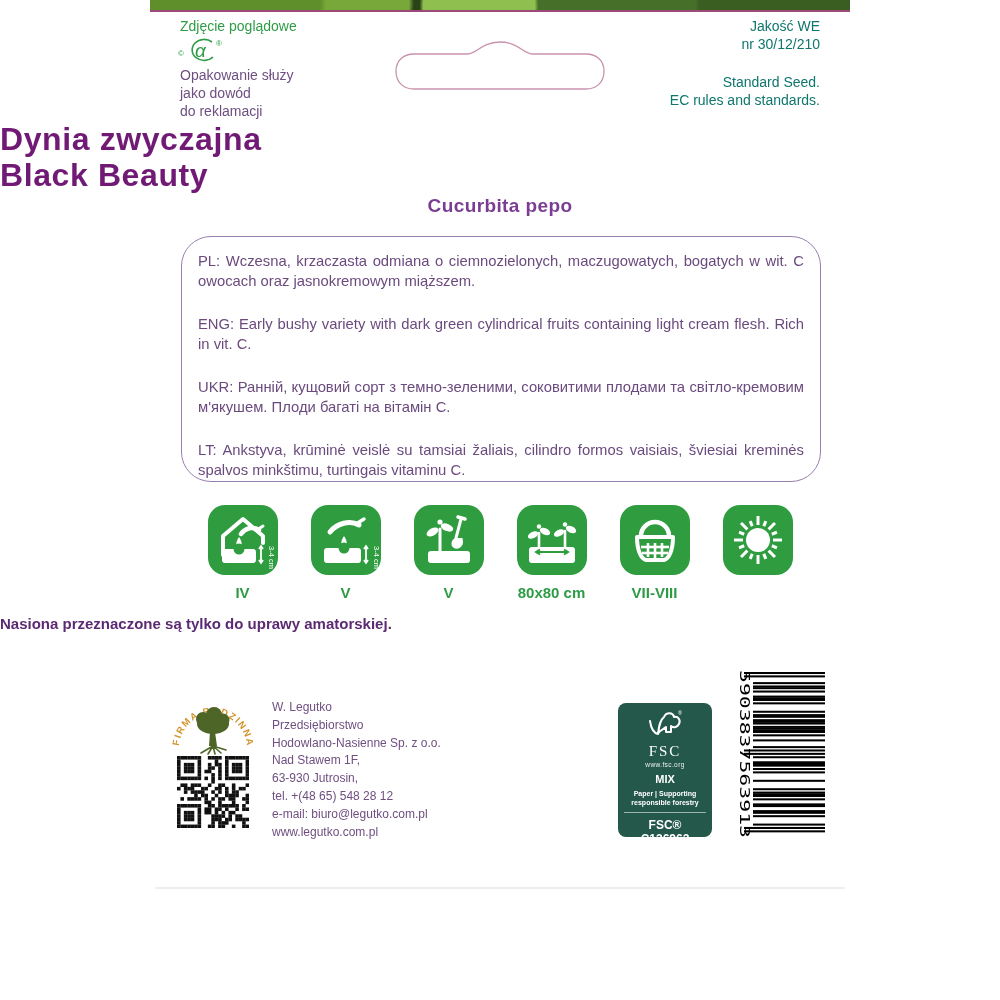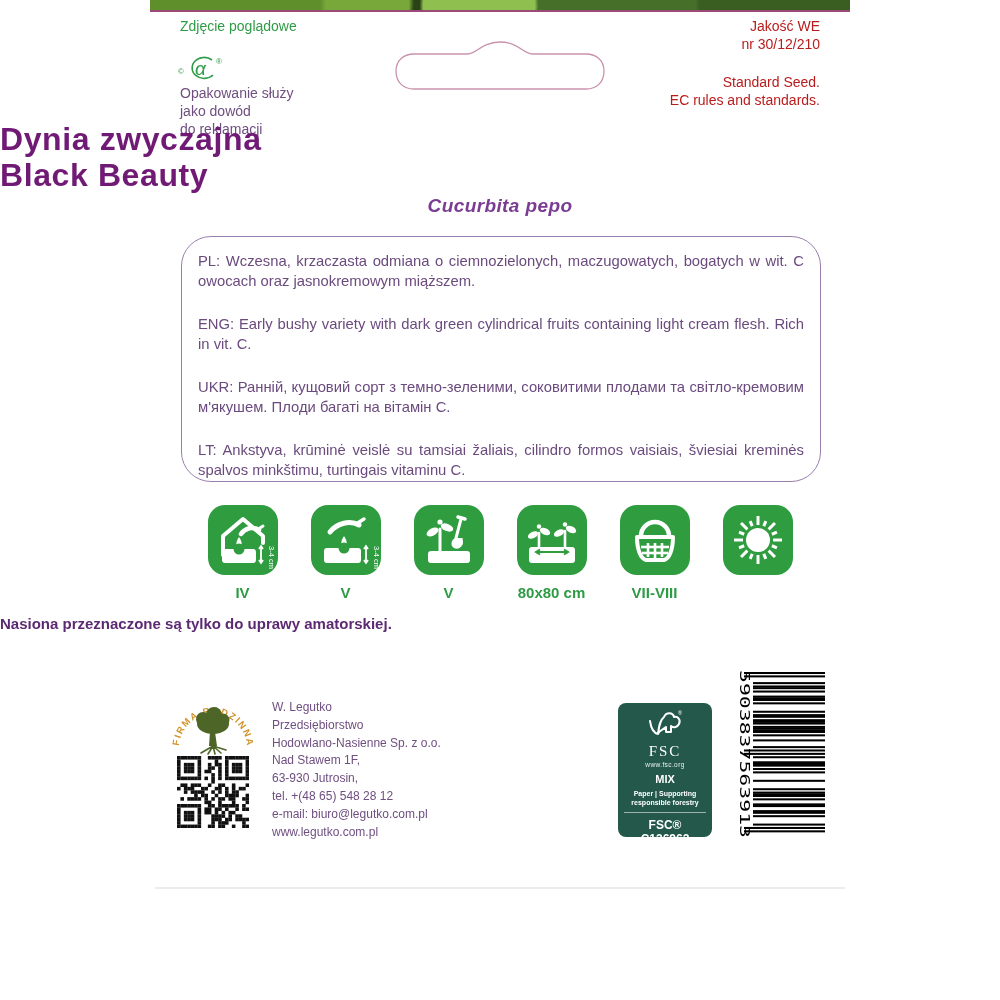--- a/index.html
+++ b/index.html
@@ -10,31 +10,31 @@
     background:
       radial-gradient(circle at 12% 55%, #5f8f2b 0 14%, transparent 15%),
       radial-gradient(circle at 30% 30%, #79a83a 0 10%, transparent 11%),
       radial-gradient(circle at 47% 60%, #8fbf4e 0 15%, transparent 16%),
       radial-gradient(circle at 66% 40%, #46702a 0 18%, transparent 19%),
       radial-gradient(circle at 85% 60%, #3a5d22 0 20%, transparent 21%),
       linear-gradient(90deg,#1f3212,#2c4618 30%,#223a13 60%,#2a4517);}
   .photo-rule{position:absolute;left:150px;top:10px;width:700px;height:2px;background:#9c4b78;}
 
   .top-left{position:absolute;left:180px;top:17px;font-size:14px;color:#6f4f80;line-height:18px;}
-  .green-note{color:#2e9b45;margin-bottom:20px;}
+  .green-note{color:#2e9b45;margin-bottom:2px;}
   .alpha{display:block;margin:1px 0 2px -4px;}
-  .top-right{position:absolute;left:520px;top:17px;width:300px;text-align:right;font-size:14px;color:#b91c1c;line-height:18px;}
+  .top-right{position:absolute;left:520px;top:17px;width:300px;text-align:right;font-size:14px;color:#0f766e;line-height:18px;}
   .top-right .gap{height:20px;}
 
   .tag{position:absolute;left:394px;top:39px;}
 
   .title{position:absolute;left:0;top:121px;width:1000px;text-align:left;color:#701a75;
     font-size:32px;font-weight:bold;line-height:36px;letter-spacing:.6px;}
   .latin{position:absolute;left:0;top:195px;width:1000px;text-align:center;color:#7a3d92;
-    font-size:19px;font-style:italic;font-weight:bold;letter-spacing:.4px;}
+    font-size:19px;font-weight:bold;letter-spacing:.4px;}
 
   .desc-box{position:absolute;left:181px;top:236px;width:606px;height:214px;
     border:1.5px solid #9a7fae;border-radius:30px;padding:15px 16px;
     color:#6b4a7e;font-size:14.8px;line-height:19.5px;text-align:justify;}
   .desc-box p{margin:0 0 24px;}
   .desc-box p:last-child{margin:0;}
 
   .icons-row{position:absolute;left:150px;top:505px;width:700px;display:flex;justify-content:center;gap:33px;}
   .icon-cell{width:70px;flex:0 0 auto;text-align:center;}
   .icon-box{width:70px;height:70px;background:#2e9c3f;border-radius:17px;}

